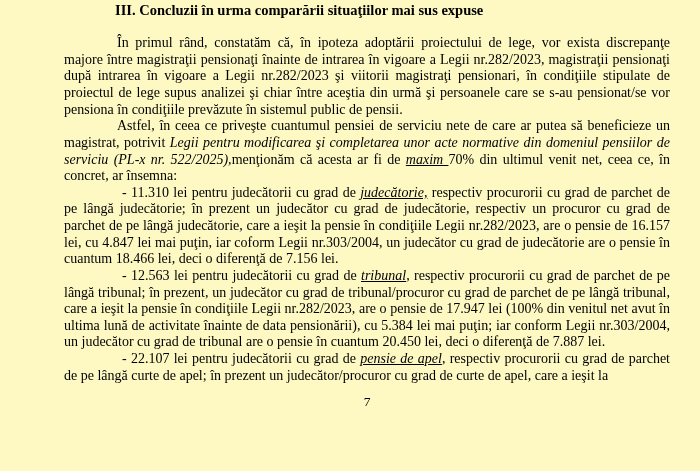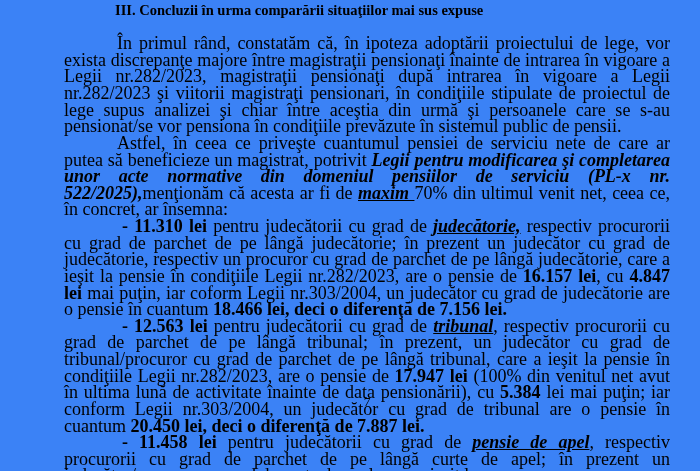--- a/index.html
+++ b/index.html
@@ -4,50 +4,50 @@
 <style>
   html, body {
     margin: 0;
     padding: 0;
     background: #ffffff;
   }
   .page {
     position: relative;
     width: 700px;
     height: 471px;
-    background: #3b82f6;
+    background: #fef9c3;
     font-family: "Liberation Serif", serif;
     color: #000000;
     overflow: hidden;
   }
   .content {
     position: absolute;
     left: 64px;
     top: 2px;
     width: 606px;
   }
   .heading {
     font-size: 14.5px;
     font-weight: bold;
     line-height: 16.6px;
     margin: 0 0 16.6px 0;
     text-indent: 51px;
     text-align: left;
   }
   .para {
-    font-size: 18px;
+    font-size: 14px;
     line-height: 16.62px;
     text-align: justify;
     text-indent: 53px;
     margin: 0;
   }
   .para.bullet {
     text-indent: 58px;
   }
-  .seg-b { font-weight: bold; margin-top: 36px; }
+  .seg-b { font-weight: normal; margin-top: 36px; }
   .seg-i { font-style: italic; }
   .seg-u { text-decoration: underline; }
   .pagenum {
     position: absolute;
     left: 64px;
     top: 394px;
     width: 606px;
     text-align: center;
     font-size: 13.5px;
     line-height: 16px;
@@ -57,17 +57,17 @@
 <body>
 
 <div class="page">
   <div class="content">
     <h1 class="heading">III. Concluzii în urma comparării situaţiilor mai sus expuse</h1>
     <div id="doc-body">
         <p class="para"><span class="">În primul rând, constatăm că, în ipoteza adoptării proiectului de lege, vor exista discrepanţe majore între magistraţii pensionaţi înainte de intrarea în vigoare a Legii nr.282/2023, magistraţii pensionaţi după intrarea în vigoare a Legii nr.282/2023 şi viitorii magistraţi pensionari, în condiţiile stipulate de proiectul de lege supus analizei şi chiar între aceştia din urmă şi persoanele care se s-au pensionat/se vor pensiona în condiţiile prevăzute în sistemul public de pensii.</span></p>
         <p class="para"><span class="">Astfel, în ceea ce priveşte cuantumul pensiei de serviciu nete de care ar putea să beneficieze un magistrat, potrivit </span><span class=" seg-b seg-i">Legii pentru modificarea şi completarea unor acte normative din domeniul pensiilor de serviciu (PL-x nr. 522/2025),</span><span class="">menţionăm că acesta ar fi de </span><span class=" seg-b seg-i seg-u">maxim </span><span class="">70% din ultimul venit net, ceea ce, în concret, ar însemna:</span></p>
         <p class="para bullet"><span class=" seg-b">- 11.310 lei</span><span class=""> pentru judecătorii cu grad de </span><span class=" seg-b seg-i seg-u">judecătorie,</span><span class=""> respectiv procurorii cu grad de parchet de pe lângă judecătorie; în prezent un judecător cu grad de judecătorie, respectiv un procuror cu grad de parchet de pe lângă judecătorie, care a ieşit la pensie în condiţiile Legii nr.282/2023, are o pensie de </span><span class=" seg-b">16.157 lei</span><span class="">, cu </span><span class=" seg-b">4.847 lei</span><span class=""> mai puţin, iar coform Legii nr.303/2004, un judecător cu grad de judecătorie are o pensie în cuantum </span><span class=" seg-b">18.466 lei, deci o diferenţă de 7.156 lei.</span></p>
         <p class="para bullet"><span class=" seg-b">- 12.563 lei</span><span class=""> pentru judecătorii cu grad de </span><span class=" seg-b seg-i seg-u">tribunal</span><span class="">, respectiv procurorii cu grad de parchet de pe lângă tribunal; în prezent, un judecător cu grad de tribunal/procuror cu grad de parchet de pe lângă tribunal, care a ieşit la pensie în condiţiile Legii nr.282/2023, are o pensie de </span><span class=" seg-b">17.947 lei</span><span class=""> (100% din venitul net avut în ultima lună de activitate înainte de data pensionării), cu </span><span class=" seg-b">5.384</span><span class=""> lei mai puţin; iar conform Legii nr.303/2004, un judecător cu grad de tribunal are o pensie în cuantum </span><span class=" seg-b">20.450 lei, deci o diferenţă de 7.887 lei.</span></p>
-        <p class="para bullet"><span class=" seg-b">- 11.458 lei</span><span class=""> pentru judecătorii cu grad de </span><span class=" seg-b seg-i seg-u">pensie de apel</span><span class="">, respectiv procurorii cu grad de parchet de pe lângă curte de apel; în prezent un judecător/procuror cu grad de curte de apel, care a ieşit la</span></p>
+        <p class="para bullet"><span class=" seg-b">- 22.107 lei</span><span class=""> pentru judecătorii cu grad de </span><span class=" seg-b seg-i seg-u">pensie de apel</span><span class="">, respectiv procurorii cu grad de parchet de pe lângă curte de apel; în prezent un judecător/procuror cu grad de curte de apel, care a ieşit la</span></p>
       </div>
   </div>
   <div class="pagenum">7</div>
 </div>
 
 </body></html>

